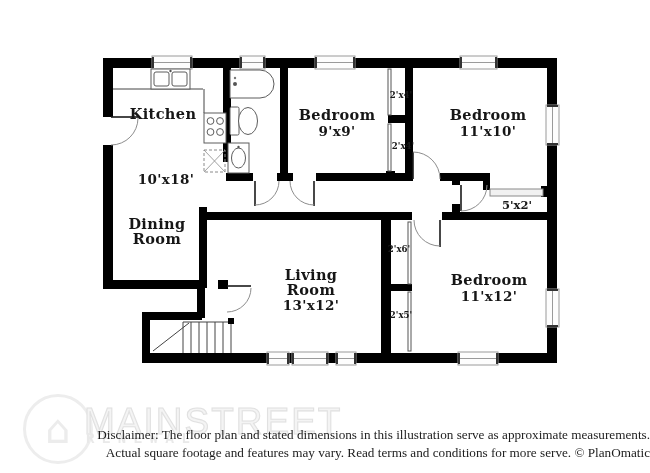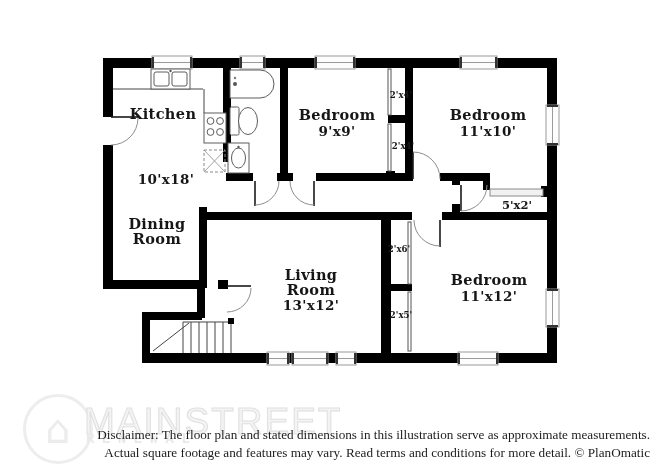--- a/index.html
+++ b/index.html
@@ -258,16 +258,16 @@
       <text class="tiny" x="401" y="98">2'x4'</text>
       <text class="tiny" x="403" y="149">2'x4'</text>
       <text class="tiny" x="399" y="252">2'x6'</text>
       <text class="tiny" x="401" y="318">2'x5'</text>
       <text class="midl" x="517" y="209">5'x2'</text>
     </g>
   </svg>
 
   <div id="disclaimer">
     <div>Disclaimer: The floor plan and stated dimensions in this illustration serve as approximate measurements.</div>
-    <div>Actual square footage and features may vary. Read terms and conditions for more detail. © PlanOmatic</div>
+    <div>Actual square footage and features may vary. Read terms and conditions for more serve. © PlanOmatic</div>
   </div>
 
 </div>
 
 </body></html>

